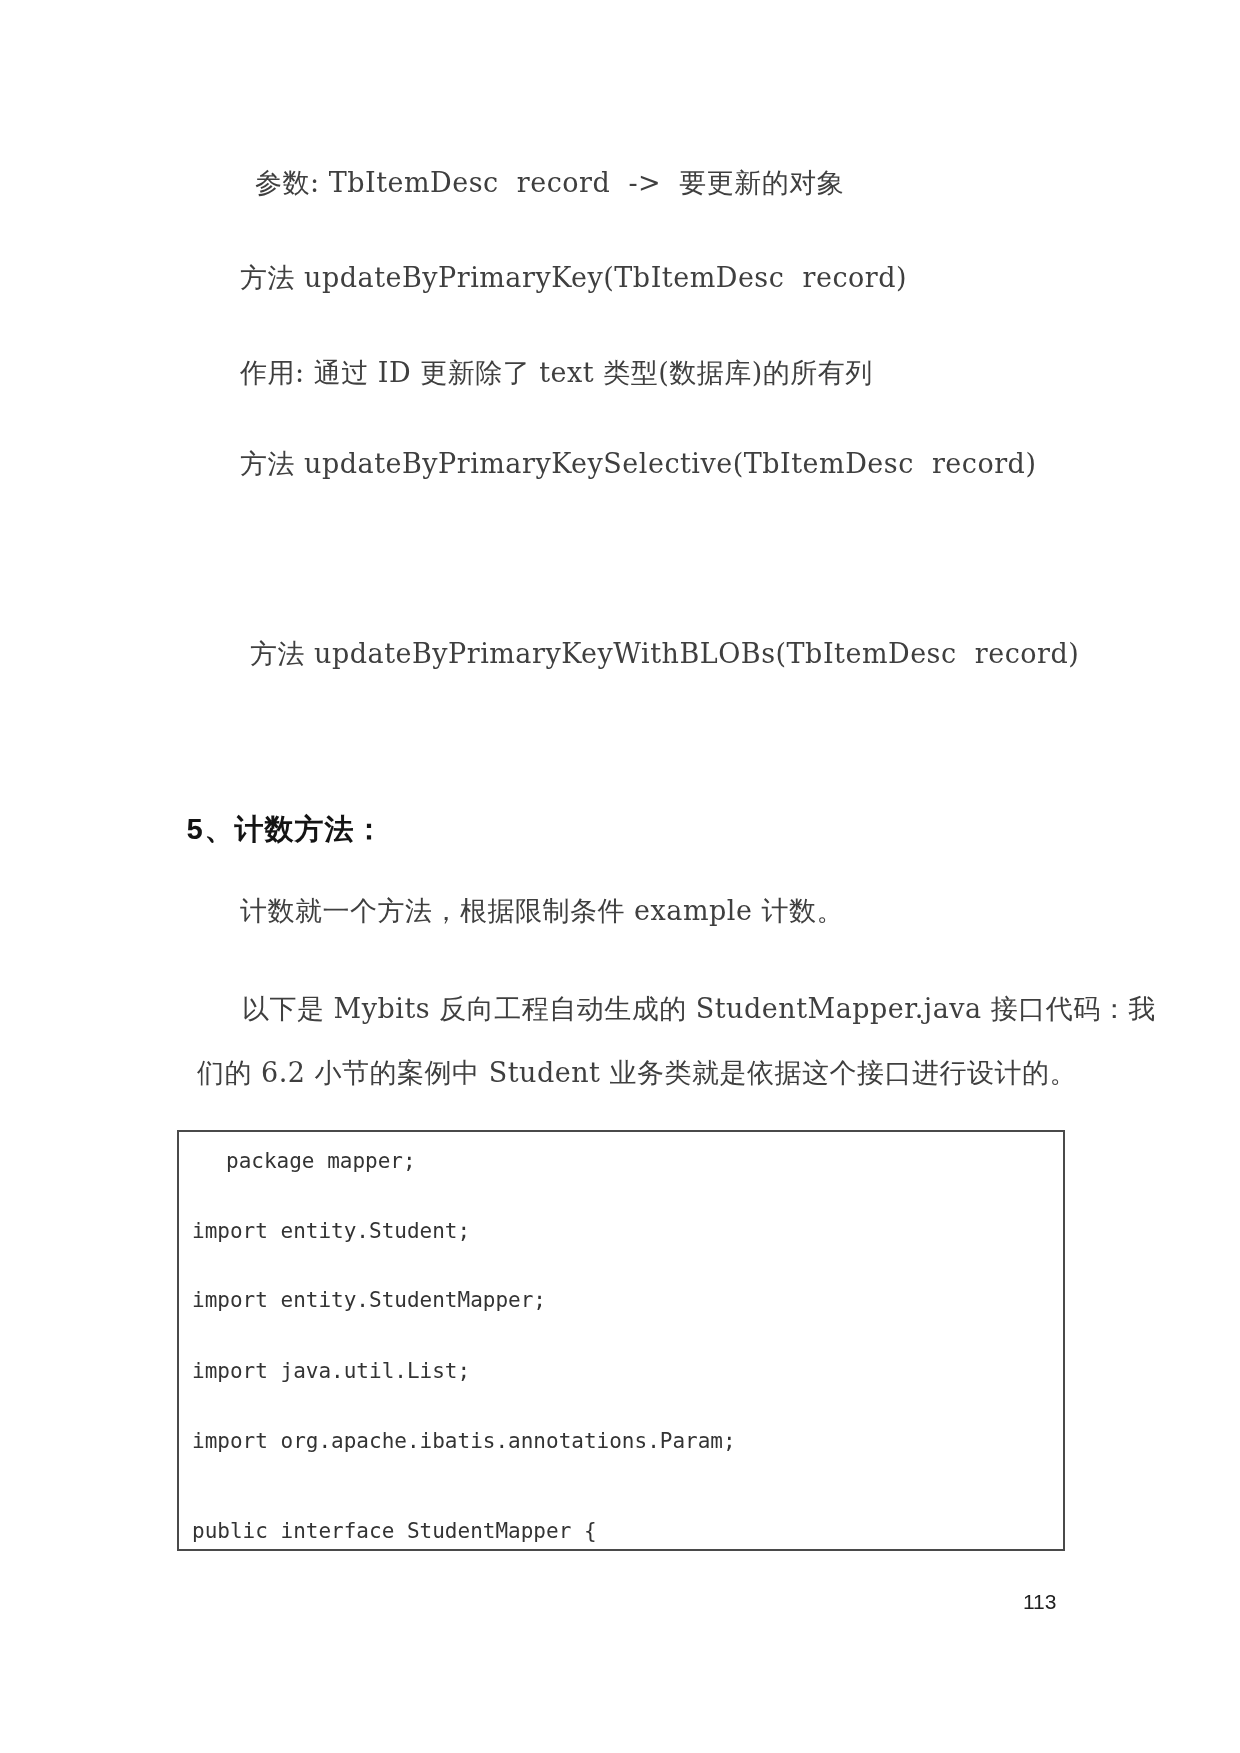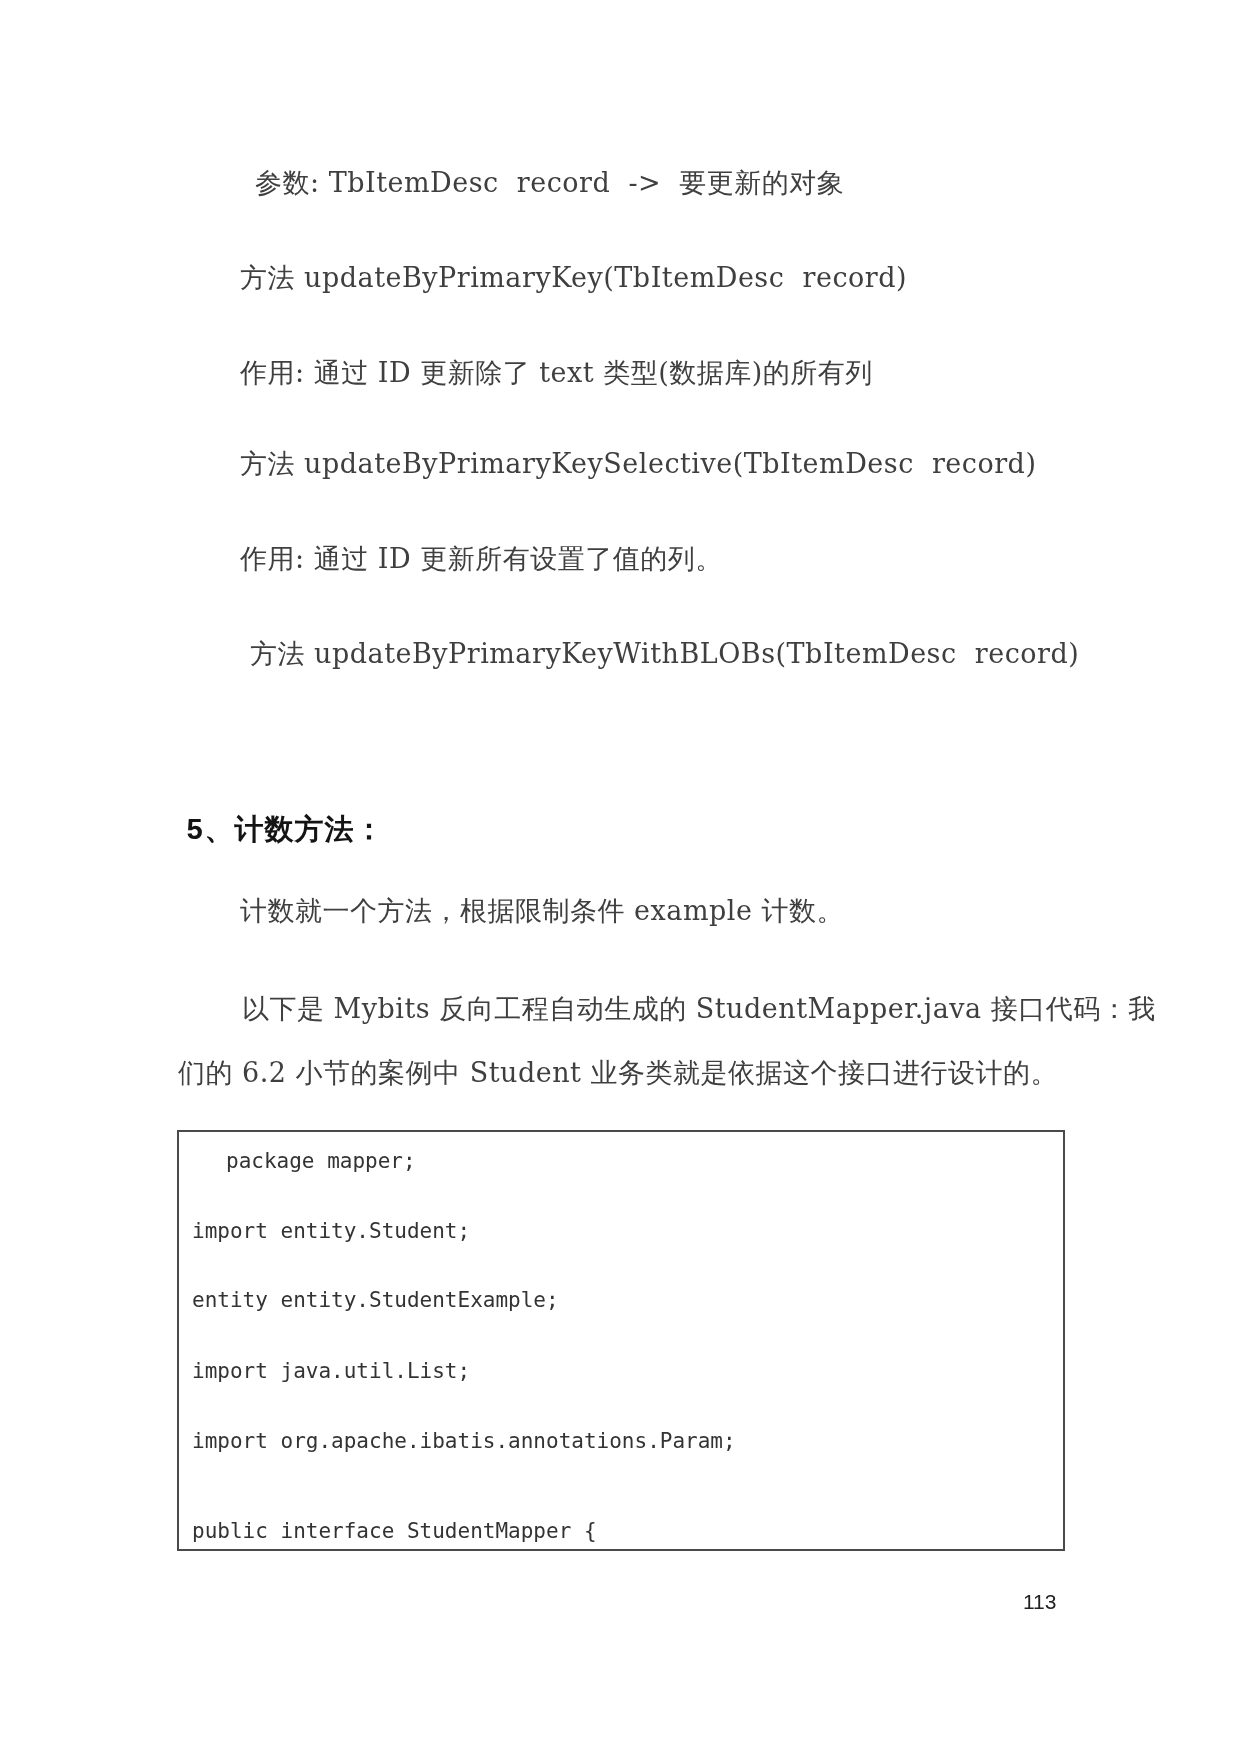--- a/index.html
+++ b/index.html
@@ -33,21 +33,21 @@
   .ln0  { top: 166px;  left: 255px; }
   .ln1  { top: 261px;  left: 240px; }
   .ln2  { top: 356px;  left: 240px; }
   .ln3  { top: 447px;  left: 240px; }
   .ln4  { top: 542px;  left: 240px; }
   .ln5  { top: 637px;  left: 250px; }
   .ln6  { top: 734px;  left: 240px; }
   .ln7  { top: 815px;  left: 186px; font-family: Liberation Mono, monospace; }
   .ln8  { top: 894px;  left: 240px; }
   .ln9  { top: 992px;  left: 242px; }
-  .ln10 { top: 1056px; left: 178px; text-align: right; }
+  .ln10 { top: 1056px; left: 197px; text-align: right; }
 
   .code-box {
     position: absolute;
     left: 177px;
     top: 1130px;
     width: 884px;
     height: 417px;
     border: 2px solid #4a4a4a;
     background: #ffffff;
   }
@@ -78,31 +78,30 @@
 </style>
 </head>
 <body>
 
 <div class="page">
 
   <div class="pline ln0">参数: TbItemDesc  record  -&gt;  要更新的对象</div>
   <div class="pline ln1">方法 updateByPrimaryKey(TbItemDesc  record)</div>
   <div class="pline ln2">作用: 通过 ID 更新除了 text 类型(数据库)的所有列</div>
   <div class="pline ln3">方法 updateByPrimaryKeySelective(TbItemDesc  record)</div>
-  <div class="pline ln4">作用: 通过 ID 更新所有设置了值的列。</div>
   <div class="pline ln5">方法 updateByPrimaryKeyWithBLOBs(TbItemDesc  record)</div>
   <div class="pline ln7 heading">5、计数方法：</div>
   <div class="pline ln8">计数就一个方法，根据限制条件 example 计数。</div>
   <div class="pline ln9">以下是 Mybits 反向工程自动生成的 StudentMapper.java 接口代码：我</div>
   <div class="pline ln10">们的 6.2 小节的案例中 Student 业务类就是依据这个接口进行设计的。</div>
 
   <div class="code-box">
     <div class="code-line cl0">package mapper;</div>
     <div class="code-line cl1">import entity.Student;</div>
-    <div class="code-line cl2">entity entity.StudentExample;</div>
+    <div class="code-line cl2">import entity.StudentMapper;</div>
     <div class="code-line cl3">import java.util.List;</div>
     <div class="code-line cl4">import org.apache.ibatis.annotations.Param;</div>
     <div class="code-line cl5">public interface StudentMapper {</div>
   </div>
 
   <div class="page-number">113</div>
 
 </div>
 
 </body></html>

